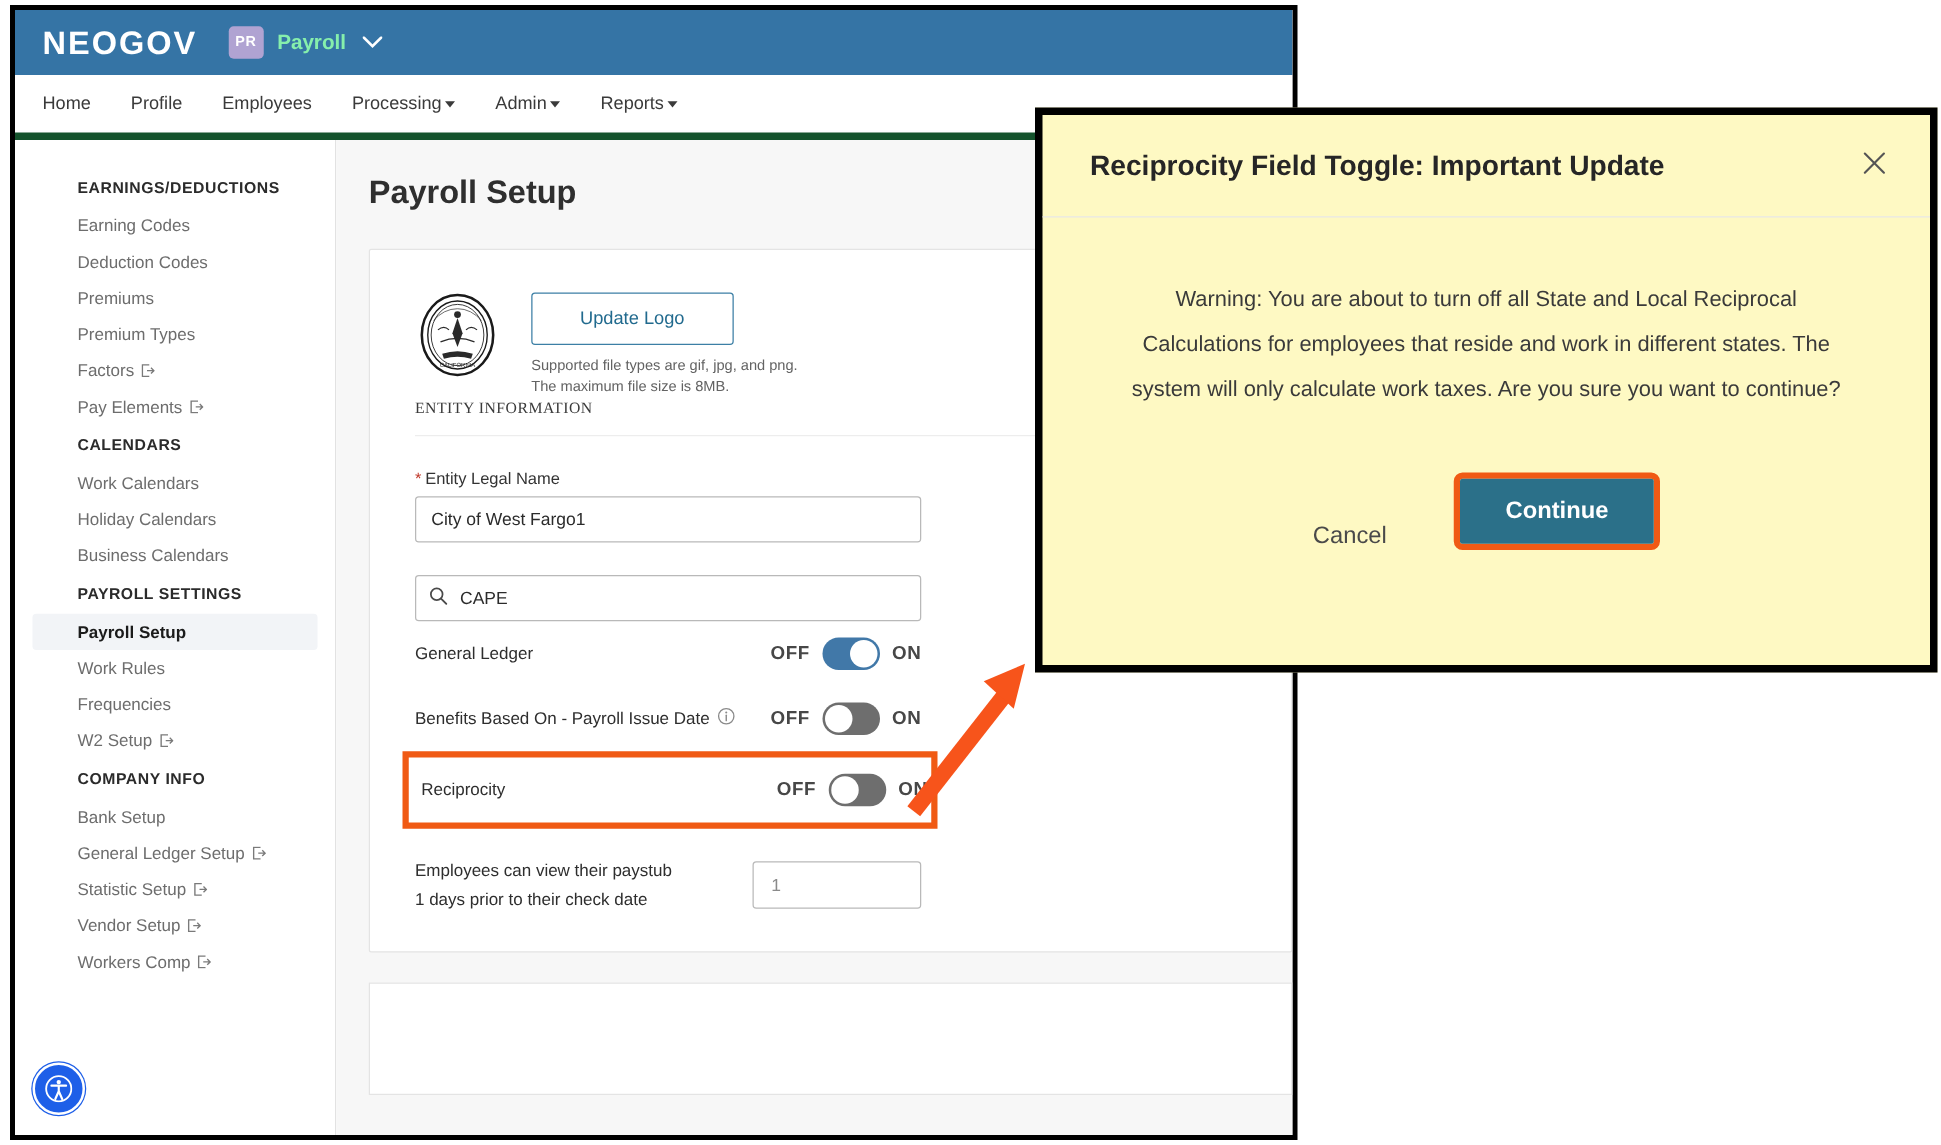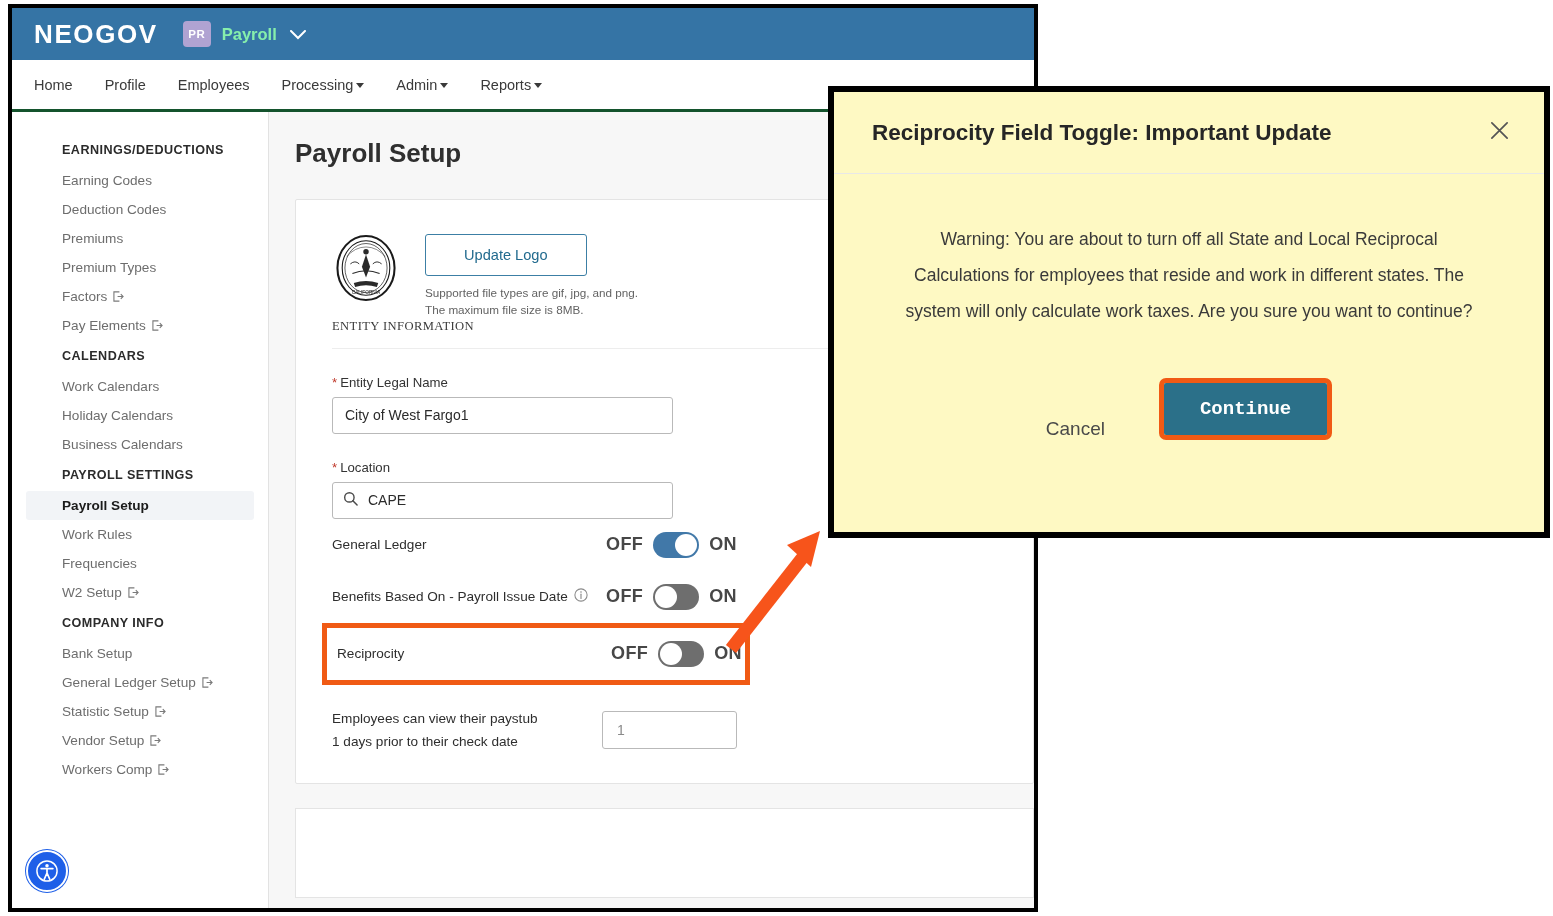--- a/index.html
+++ b/index.html
@@ -42,21 +42,21 @@
     font-size: 16.5px; font-weight: bold;
   }
   .brand-caret {
     margin-left: 13px; color: #ffffff; font-size: 15px;
     display: inline-block; line-height: 1;
   }
 
   
   .navbar {
     height: 52px; background: #ffffff;
-    border-bottom: 3px solid #14532d;
+    border-bottom: 6px solid #14532d;
     display: flex; align-items: center; padding-left: 22px;
   }
   .nav-item {
     font-size: 14.5px; color: #3a3a3a; margin-right: 32px;
     cursor: pointer; white-space: nowrap;
   }
   .nav-item .tri {
     display: inline-block; margin-left: 3px;
     border-left: 4px solid transparent;
     border-right: 4px solid transparent;
@@ -124,36 +124,36 @@
   .section-head {
     font-size: 12.6px; color: #3b3b3b; letter-spacing: .4px;
     padding-bottom: 14px;
     border-bottom: 1px solid #ededed; width: 700px; font-family: Liberation Serif, serif;
   }
 
   .field { margin-top: 26px; width: 405px; }
   .field-label { font-size: 13.2px; color: #333; margin-bottom: 7px; }
   .req { color: #c0392b; margin-right: 3px; }
   .input {
-    width: 341px; height: 37px; border: 1px solid #b9b9b9;
+    width: 405px; height: 37px; border: 1px solid #b9b9b9;
     border-radius: 3px; font-size: 14px; color: #2b2b2b;
     padding: 0 12px; display: flex; align-items: center;
     background: #fff;
   }
   .input.with-icon { padding-left: 10px; }
   .search-ico { margin-right: 10px; flex-shrink: 0; }
 
   .toggle-row {
     width: 405px; height: 52px;
     display: flex; align-items: center; justify-content: space-between;
   }
   .toggle-label { font-size: 13.6px; color: #2e2e2e; display: flex; align-items: center; }
   .info-ico { margin-left: 6px; }
   .toggle-group { display: flex; align-items: center; }
-  .tg-text { font-size: 18px; font-weight: bold; color: #474747; letter-spacing: .4px; }
+  .tg-text { font-size: 15px; font-weight: bold; color: #474747; letter-spacing: .4px; }
   .switch {
     width: 46px; height: 26px; border-radius: 13px;
     margin: 0 10px; position: relative; cursor: pointer;
   }
   .switch .knob {
     position: absolute; top: 2px; width: 22px; height: 22px;
     border-radius: 50%; background: #ffffff;
   }
   .switch.on { background: #4178a8; }
   .switch.on .knob { right: 2px; }
@@ -214,21 +214,21 @@
   }
   .btn-cancel {
     font-size: 19px; color: #4a4a4a; background: none; border: none;
     cursor: pointer; font-family: "Liberation Sans", sans-serif;
   }
   .btn-continue-wrap { border: 5px solid #f05a14; border-radius: 7px; }
   .btn-continue {
     background: #2b7089; color: #ffffff; border: none;
     font-size: 19px; font-weight: bold;
     padding: 15px 36px; cursor: pointer; border-radius: 2px;
-    font-family: Liberation Mono, monospace;
+    font-family: Liberation Sans, sans-serif;
     display: block;
   }
 
   
   .arrow-svg { position: absolute; left: 725px; top: 515px; z-index: 15; pointer-events: none; }
 </style>
 </head>
 <body>
 
 <div id="root">
@@ -401,23 +401,20 @@
               <div class="field">
                 <div class="field-label">
                   <span class="req">*</span><span>Entity Legal Name</span>
                 </div>
                 <div class="input">
                   <span>City of West Fargo1</span>
                 </div>
               </div>
 
               <div class="field">
-                <div class="field-label">
-                  <span class="req">*</span><span>Location</span>
-                </div>
                 <div class="input with-icon">
                   <span class="search-ico">
                     <svg width="15" height="15" viewBox="0 0 16 16">
                         <circle cx="6.8" cy="6.8" r="5" fill="none" stroke="#4a4a4a" stroke-width="1.5"></circle>
                         <path d="M10.5 10.5 L15 15" stroke="#4a4a4a" stroke-width="1.6" stroke-linecap="round"></path>
                       </svg>
                   </span>
                   <span>CAPE</span>
                 </div>
               </div>

